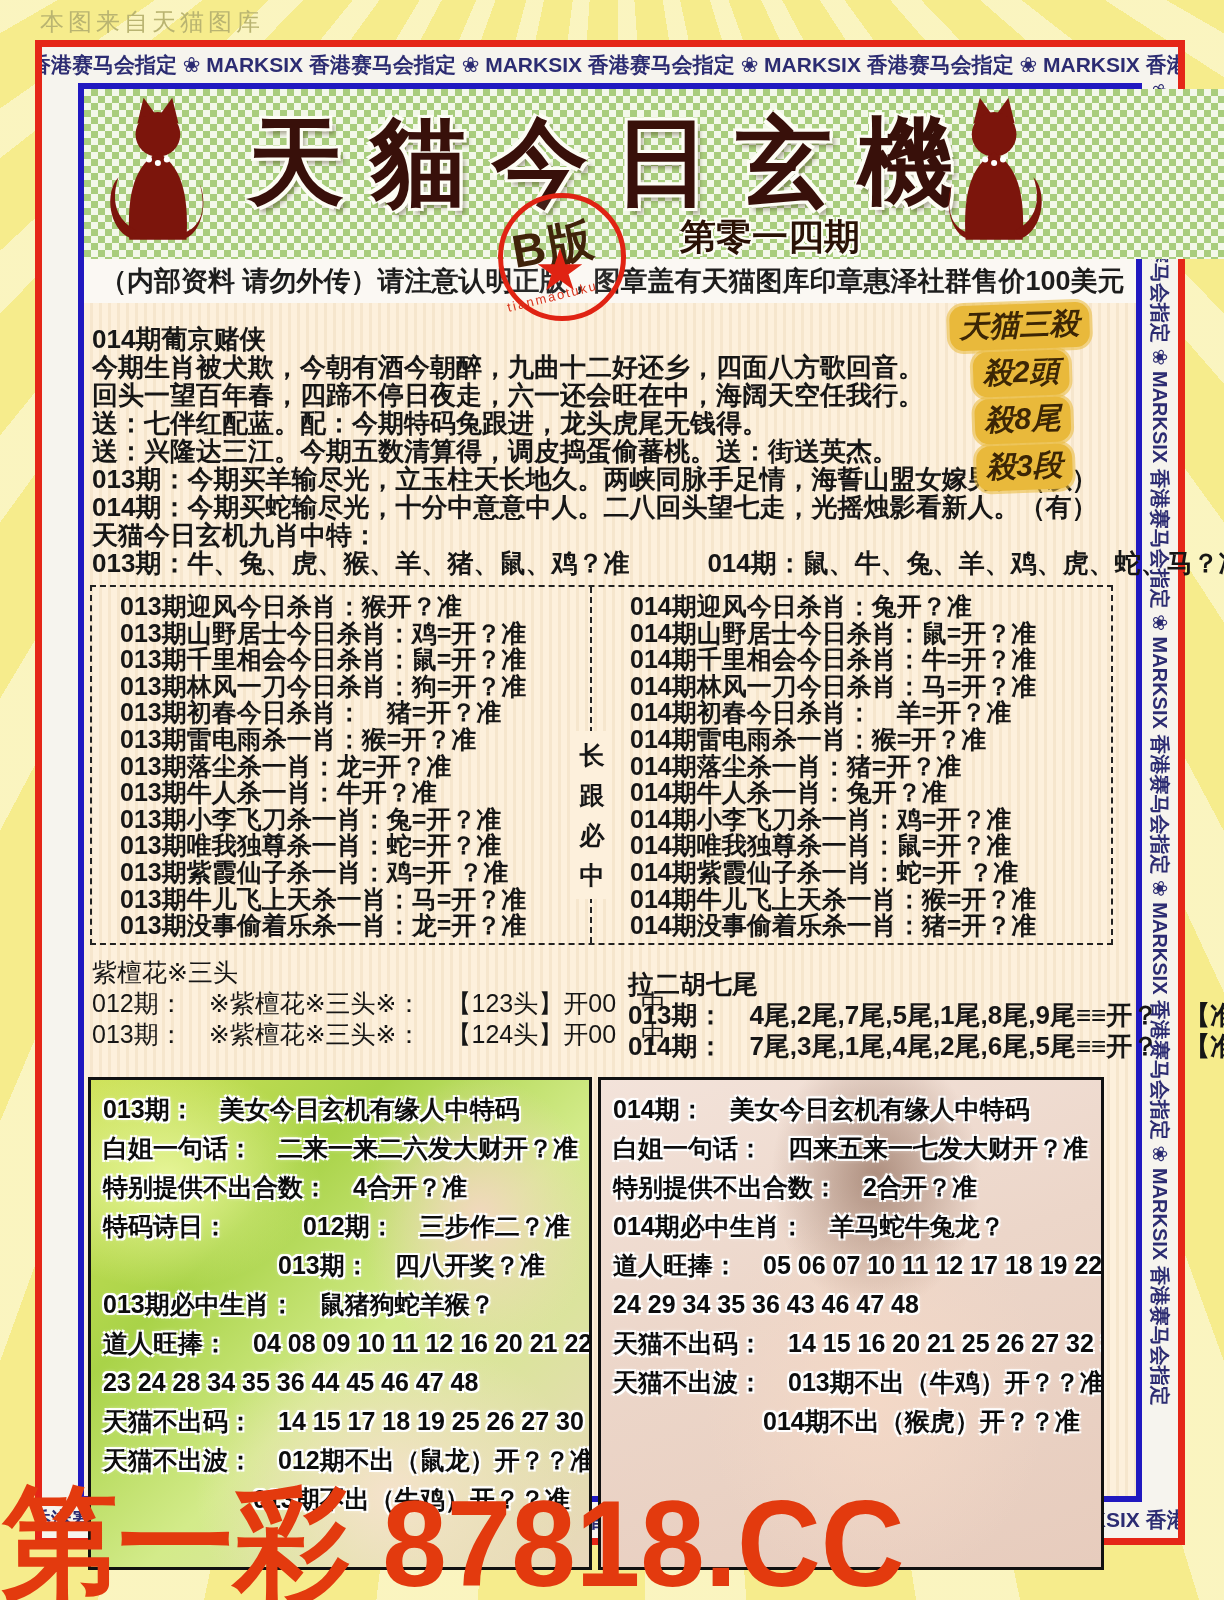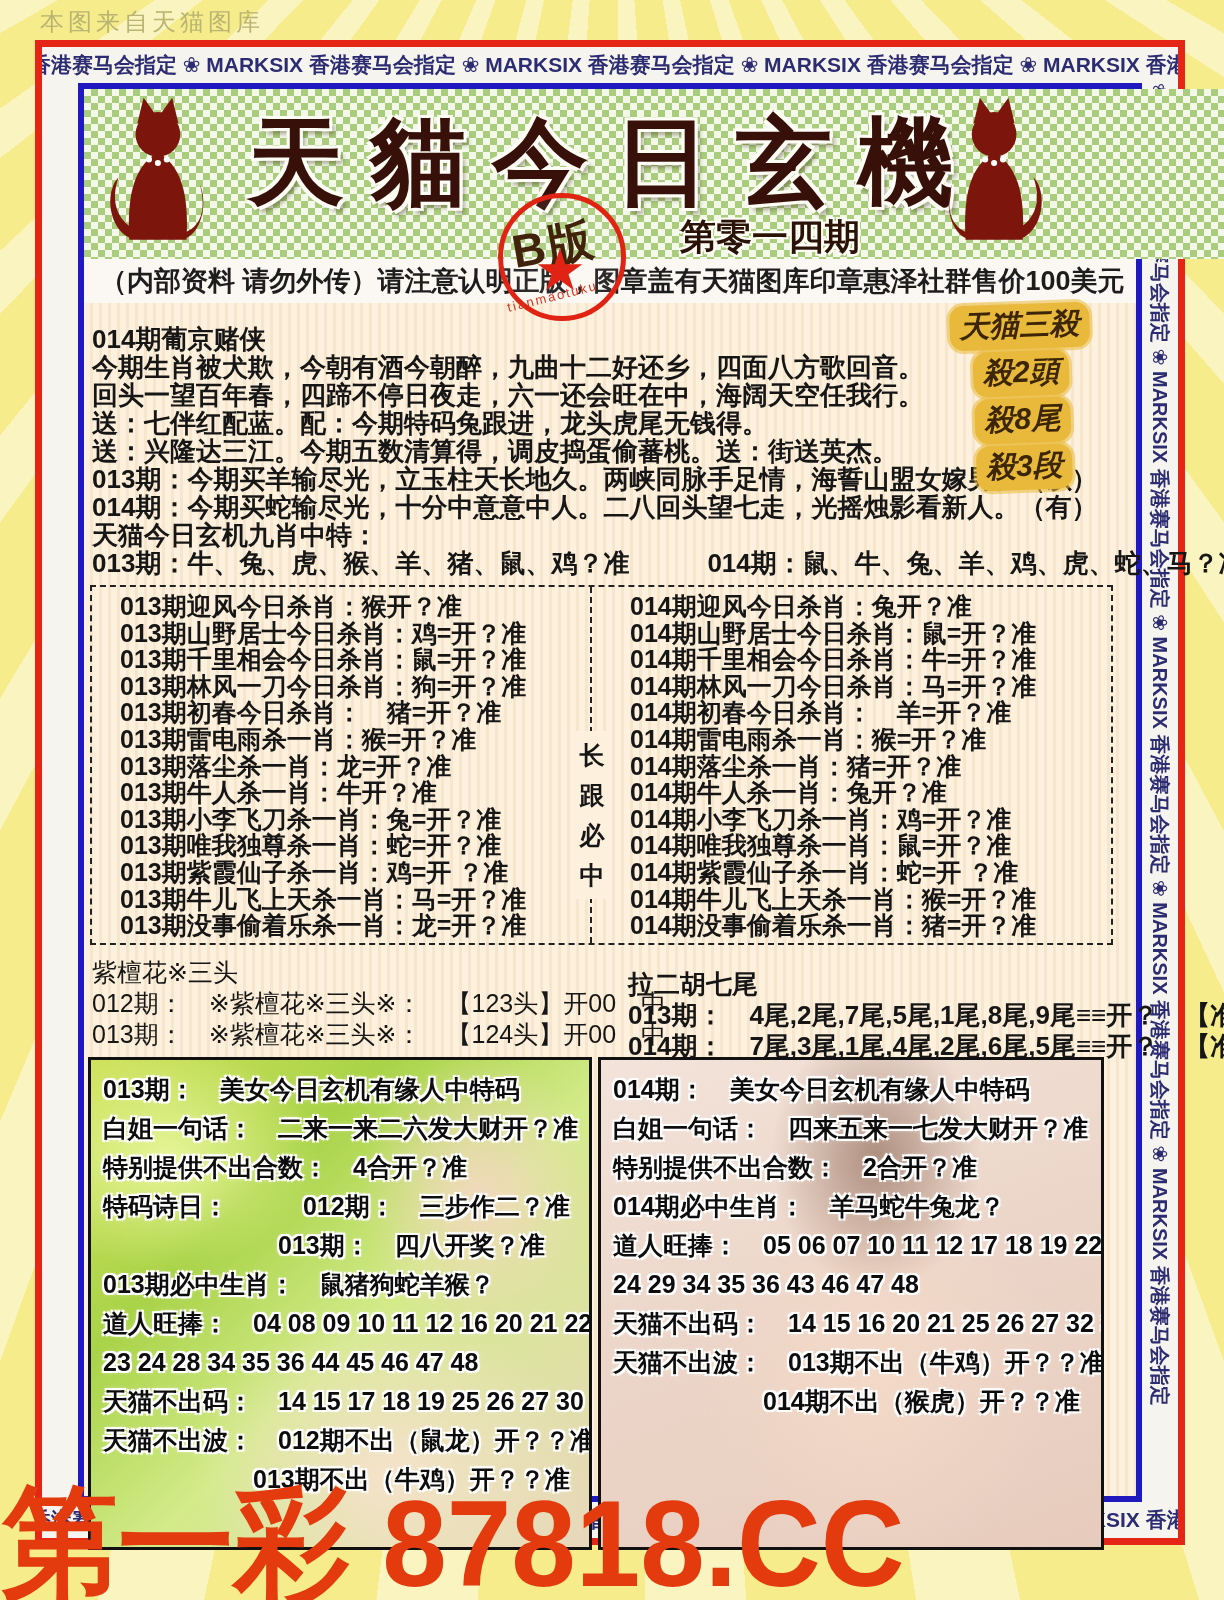--- a/index.html
+++ b/index.html
@@ -61,21 +61,21 @@
   .killcol div{height:26.6px;}
   .kill-left{left:28px;}
   .kill-right{left:538px;}
   .kill-divider{position:absolute;left:498px;top:0;width:0;height:100%;border-left:2px dashed #222;}
   .mid-note{position:absolute;left:484px;top:144px;width:32px;font-size:25px;font-weight:bold;color:#161616;line-height:40px;
     background:#fdf0dc;text-align:center;z-index:5;padding:4px 0;}
   
   .santou{position:absolute;left:8px;top:868px;font-size:25px;font-weight:normal;color:#161616;line-height:31px;white-space:nowrap;}
   .qiwei{position:absolute;left:532px;top:880px;font-size:26px;font-weight:bold;color:#161616;line-height:31px;white-space:nowrap;margin-left:12px;}
   
-  .card{position:absolute;top:968px;height:493px;border:3px solid #111;overflow:hidden;}
+  .card{position:absolute;top:988px;height:493px;border:3px solid #111;overflow:hidden;}
   .card-left{left:4px;width:504px;
     background:
       radial-gradient(170px 200px at 78% 28%,rgba(243,215,193,.95) 0%,rgba(243,215,193,0) 70%),
       radial-gradient(220px 160px at 15% 20%,rgba(236,248,160,.9) 0%,rgba(236,248,160,0) 70%),
       radial-gradient(260px 220px at 60% 85%,rgba(246,226,206,.95) 0%,rgba(246,226,206,0) 75%),
       linear-gradient(135deg,#cfe25a 0%,#a9d348 30%,#d3eb8a 55%,#e9d7bd 100%);}
   .card-right{left:514px;width:506px;
     background:
       radial-gradient(150px 190px at 55% 20%,rgba(120,80,60,.55) 0%,rgba(120,80,60,0) 70%),
       radial-gradient(230px 260px at 55% 65%,rgba(244,217,199,.95) 0%,rgba(244,217,199,0) 75%),

